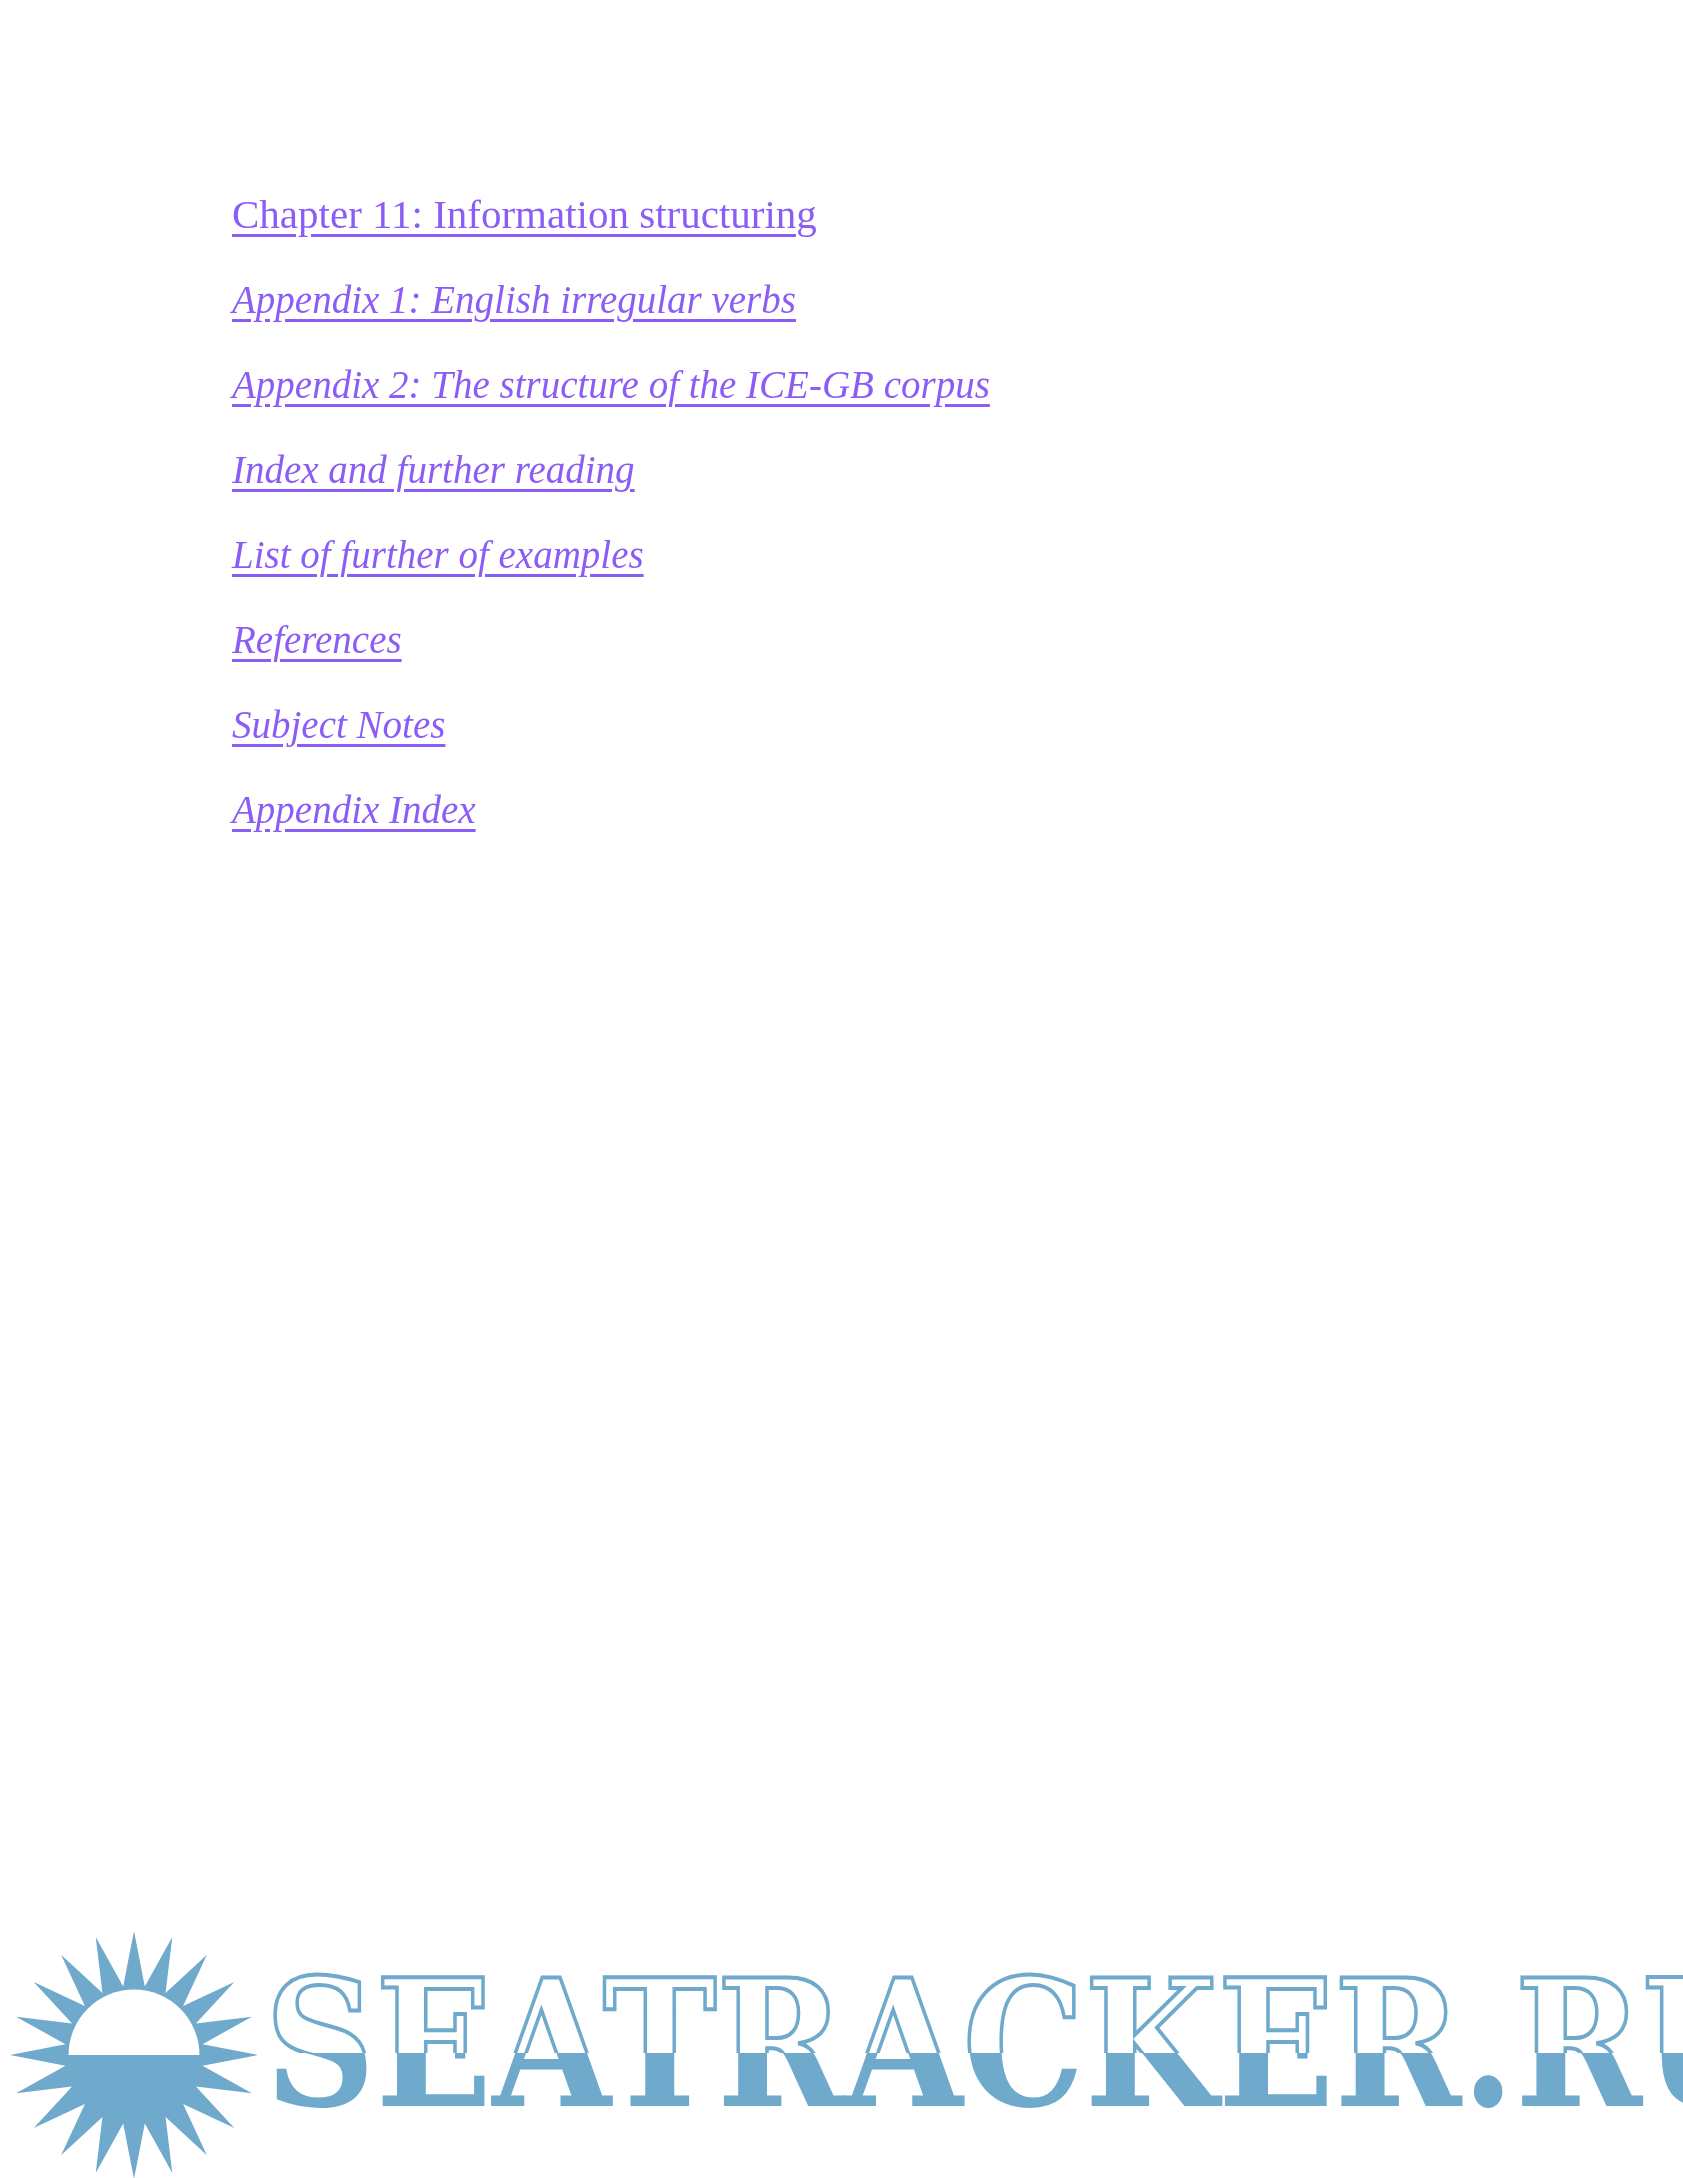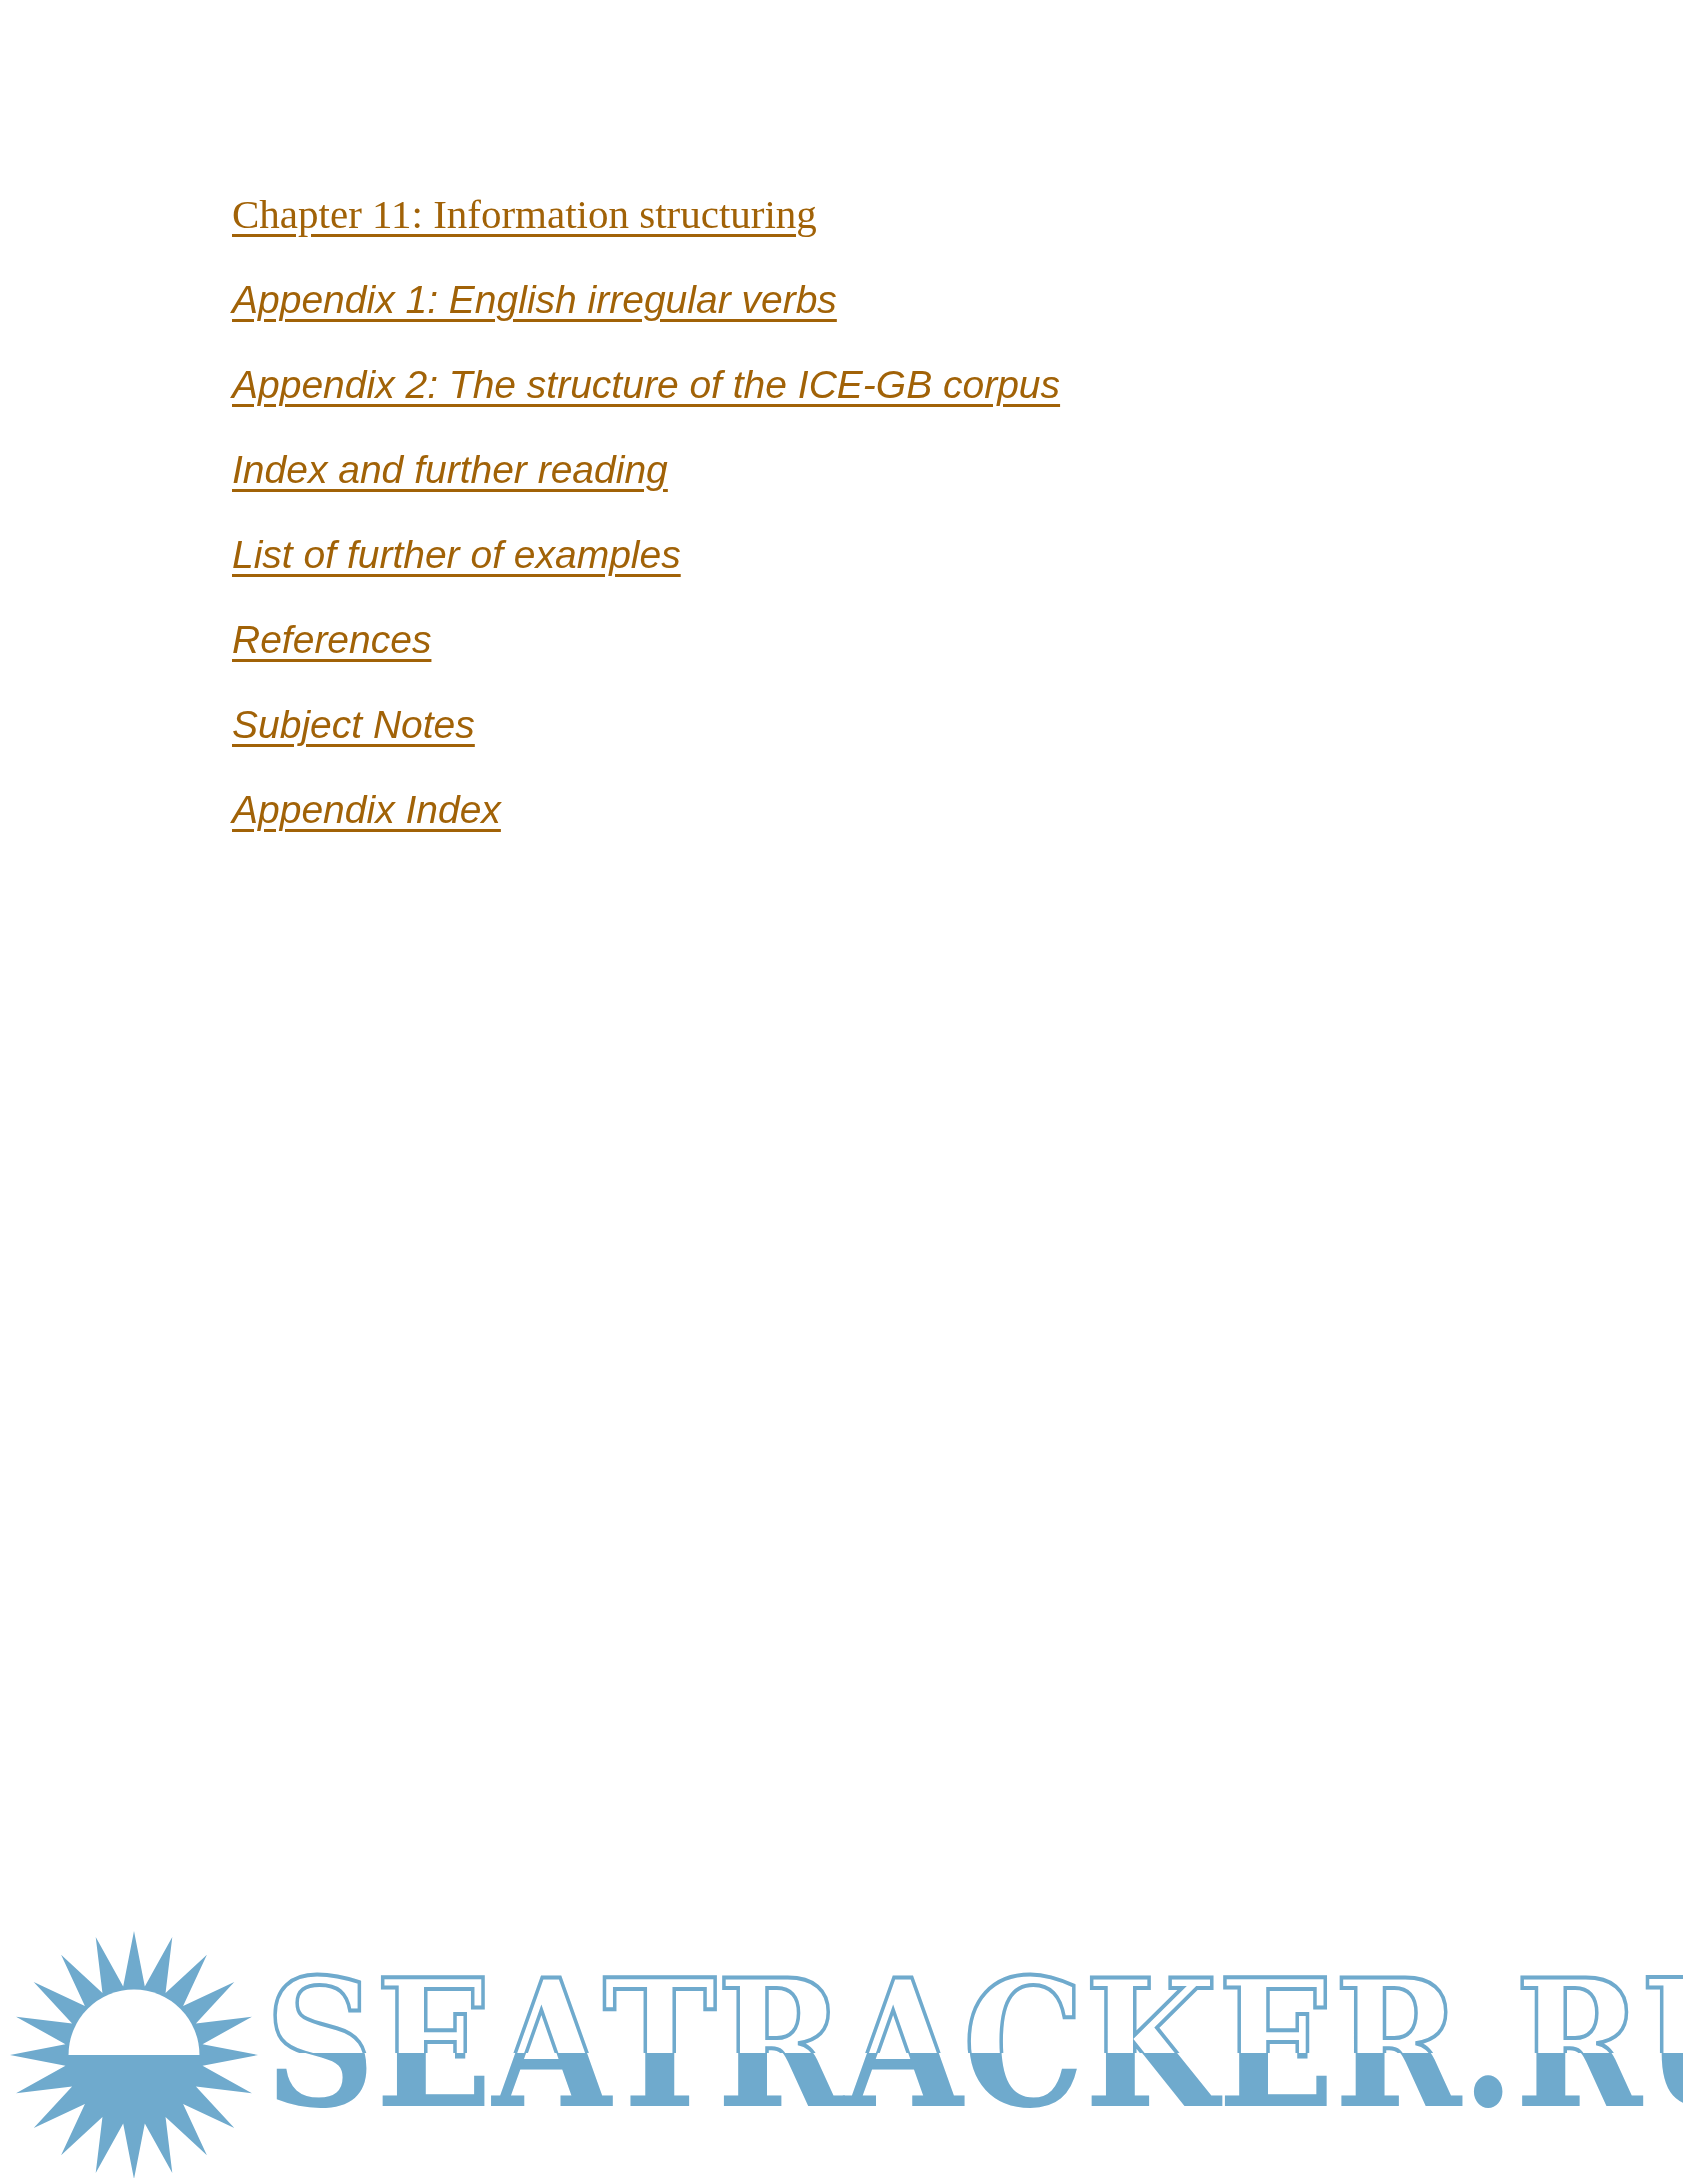--- a/index.html
+++ b/index.html
@@ -8,33 +8,33 @@
     background: #ffffff;
     position: relative;
     overflow: hidden;
     font-family: "Liberation Serif", serif;
   }
 
   
   .toc { position: absolute; left: 232px; top: 194px; }
   .toc-line { margin: 0 0 45px 0; font-size: 40px; line-height: 1; }
   .toc-line a {
-    color: #a16207;
+    color: #8b5cf6;
     text-decoration: underline;
     text-decoration-thickness: 3px;
     text-underline-offset: 6px;
     cursor: pointer;
   }
   .toc-line.roman a {
     font-family: "Liberation Serif", serif;
     font-style: normal;
     font-size: 41px;
   }
   .toc-line.ital a {
-    font-family: Liberation Sans, sans-serif;
+    font-family: Liberation Serif, serif;
     font-style: italic;
     font-size: 39px;
   }
 
   
   .watermark { position: absolute; left: 0; top: 1921px; width: 1683px; height: 257px; }
   .sun { position: absolute; left: 10px; top: 10px; width: 248px; height: 248px; }
   .wm-text {
     position: absolute; left: 265px; top: 0;
     width: 1683px; height: 248px;

